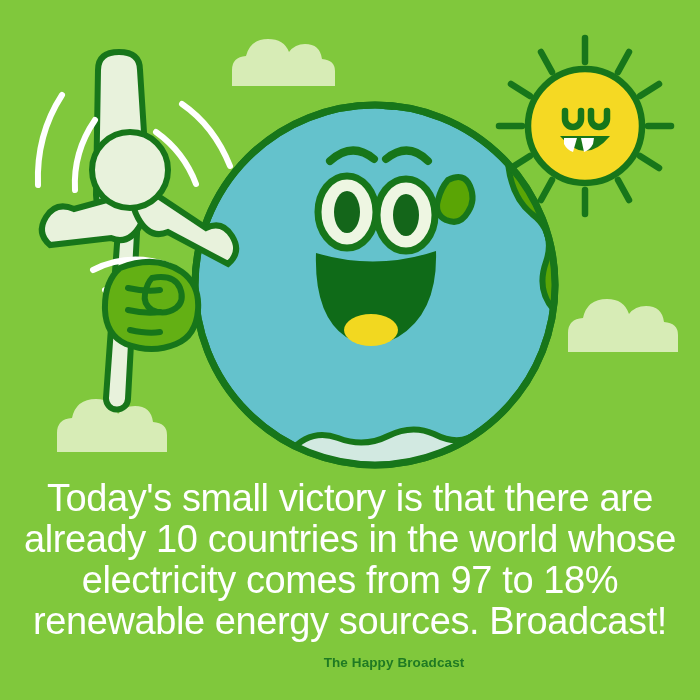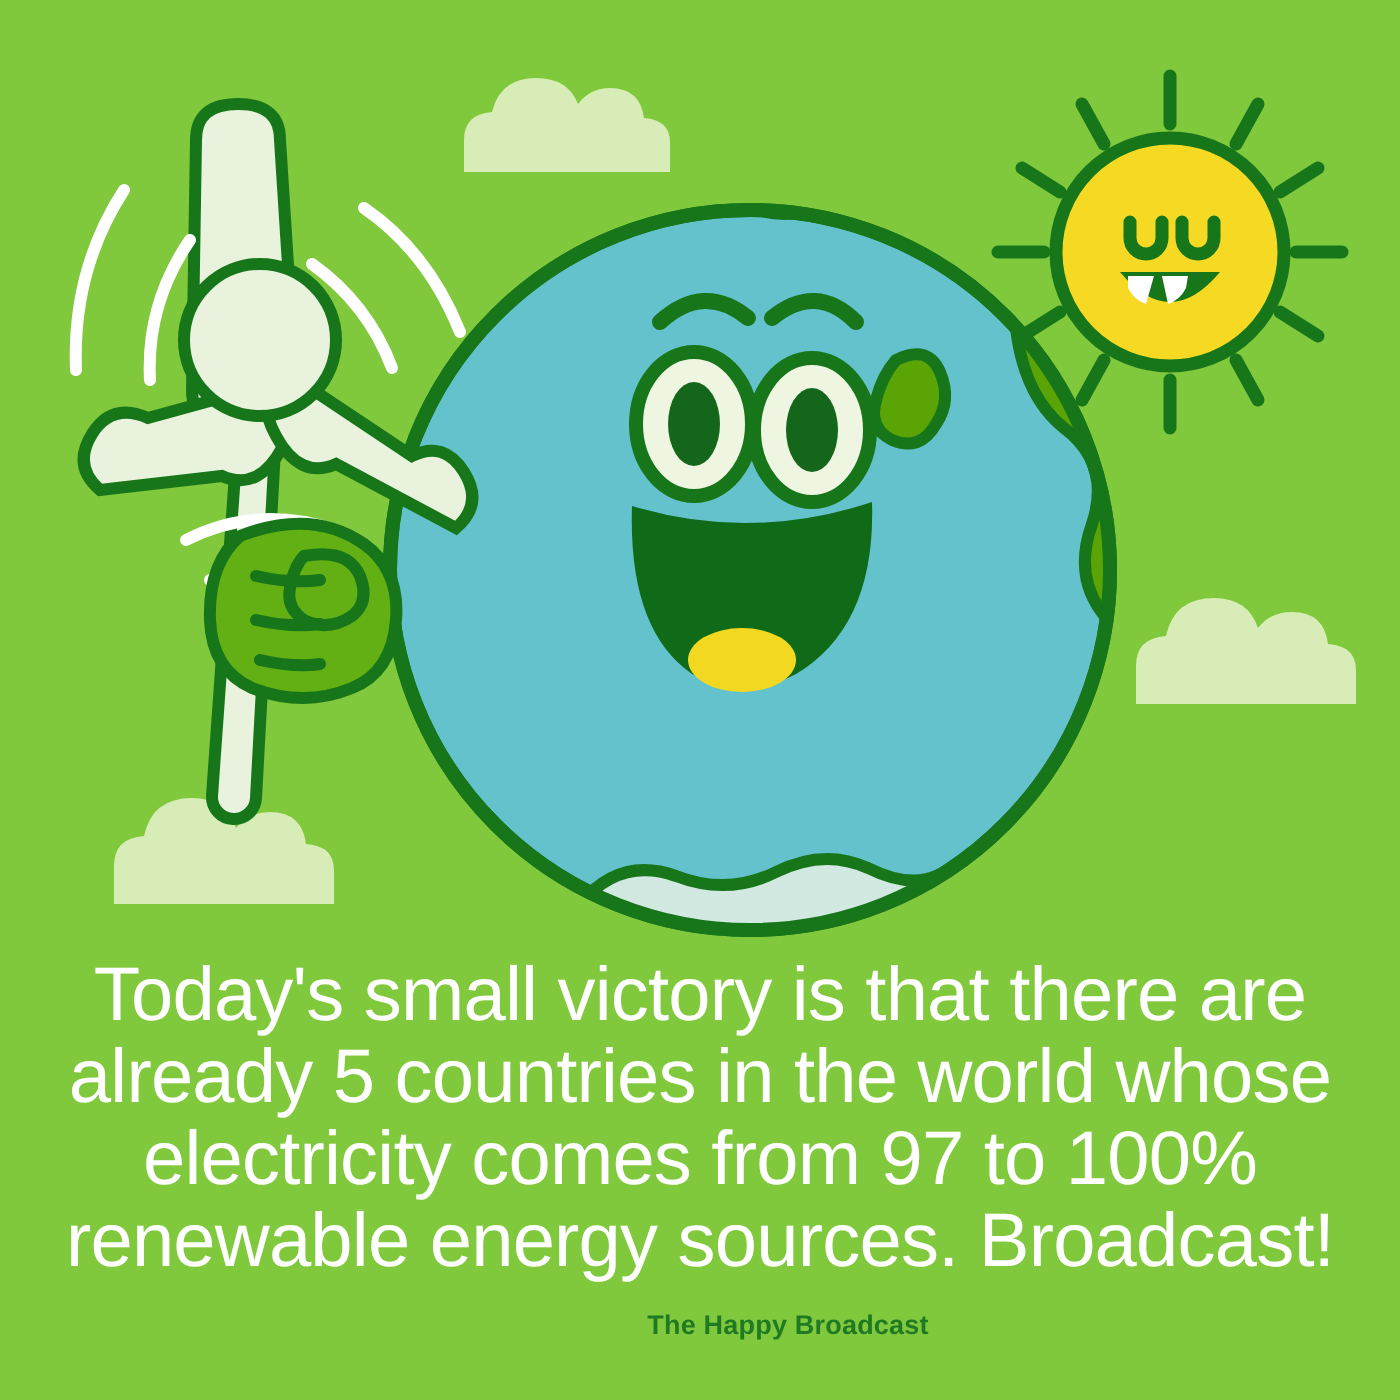--- a/index.html
+++ b/index.html
@@ -250,20 +250,20 @@
       <path d="M152 278 q22 -4 28 10 q5 13 -4 20 q-12 8 -24 2 q-9 -6 -7 -16 q2 -11 7 -16 Z" fill="#63b014" stroke="#17761a" stroke-width="6"></path>
       <path d="M128 288 q18 4 32 2" fill="none" stroke="#17761a" stroke-width="6" stroke-linecap="round"></path>
       <path d="M128 310 q18 4 32 2" fill="none" stroke="#17761a" stroke-width="6" stroke-linecap="round"></path>
       <path d="M130 330 q18 4 30 2" fill="none" stroke="#17761a" stroke-width="6" stroke-linecap="round"></path>
     </g>
 
   </svg>
 
   <div class="caption-block">
     <span class="caption-line">Today's small victory is that there are</span>
-    <span class="caption-line">already 5 countries in the world whose</span>
-    <span class="caption-line">electricity comes from 97 to 100%</span>
+    <span class="caption-line">already 10 countries in the world whose</span>
+    <span class="caption-line">electricity comes from 97 to 18%</span>
     <span class="caption-line">renewable energy sources. Broadcast!</span>
   </div>
 
   <div class="footer-credit">The Happy Broadcast</div>
 
 </div>
 
 </body></html>

